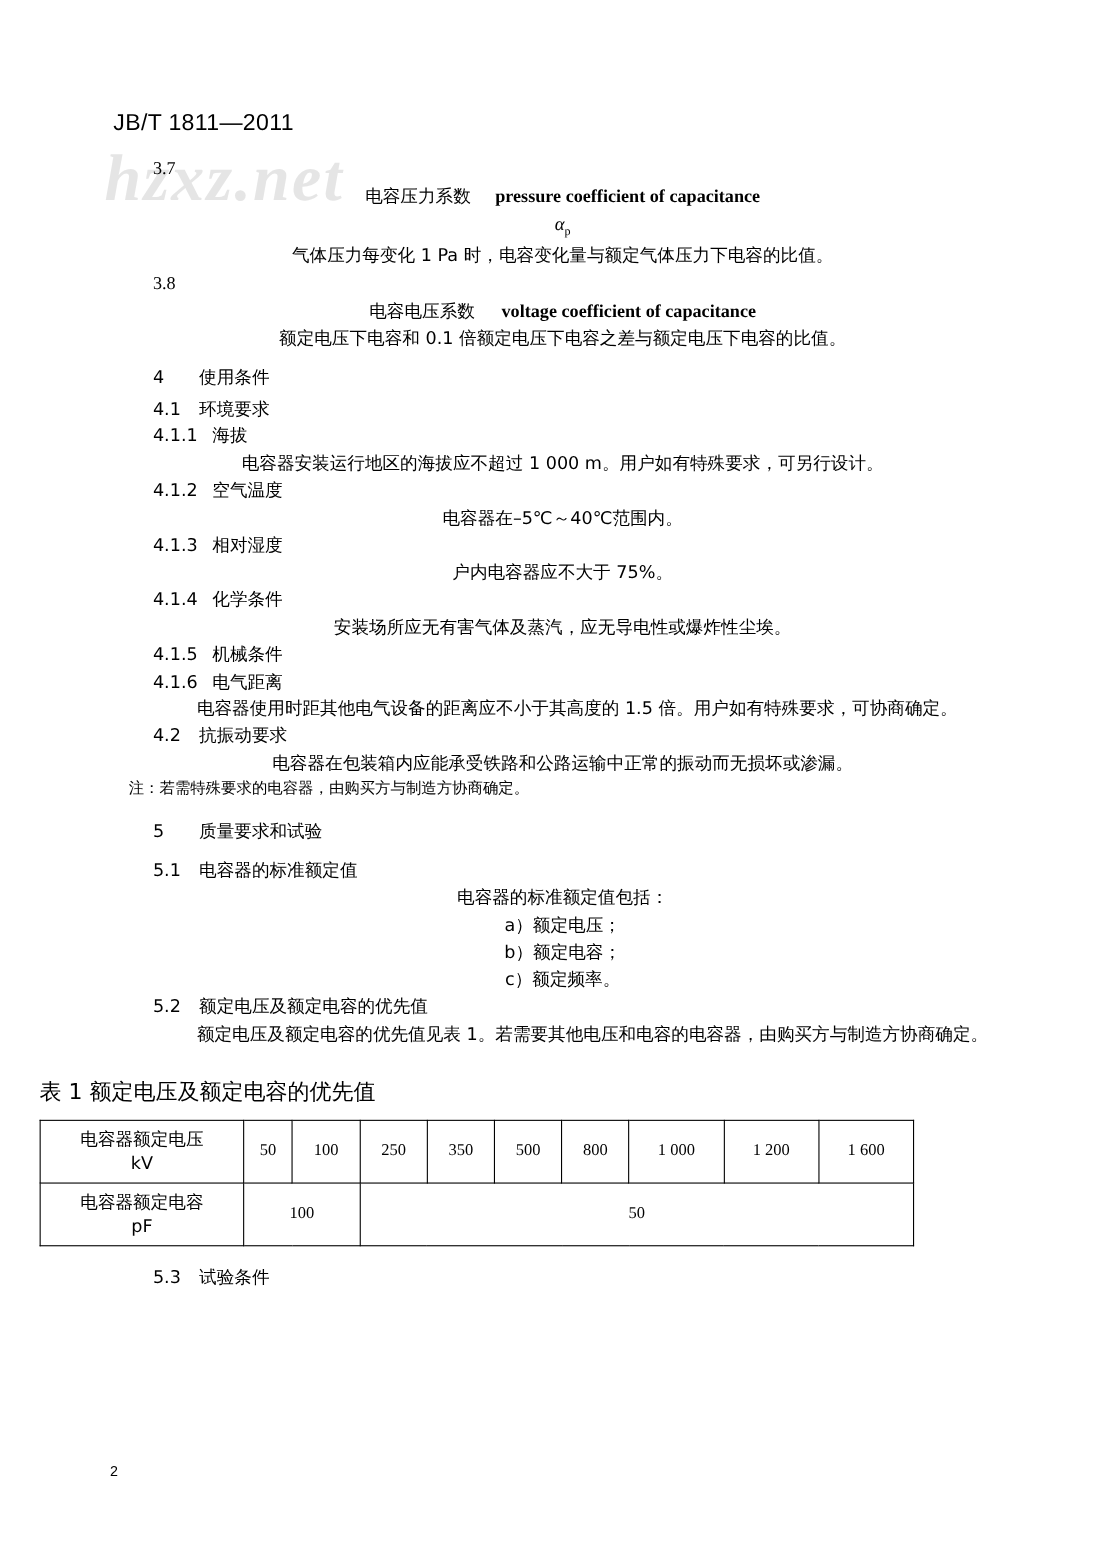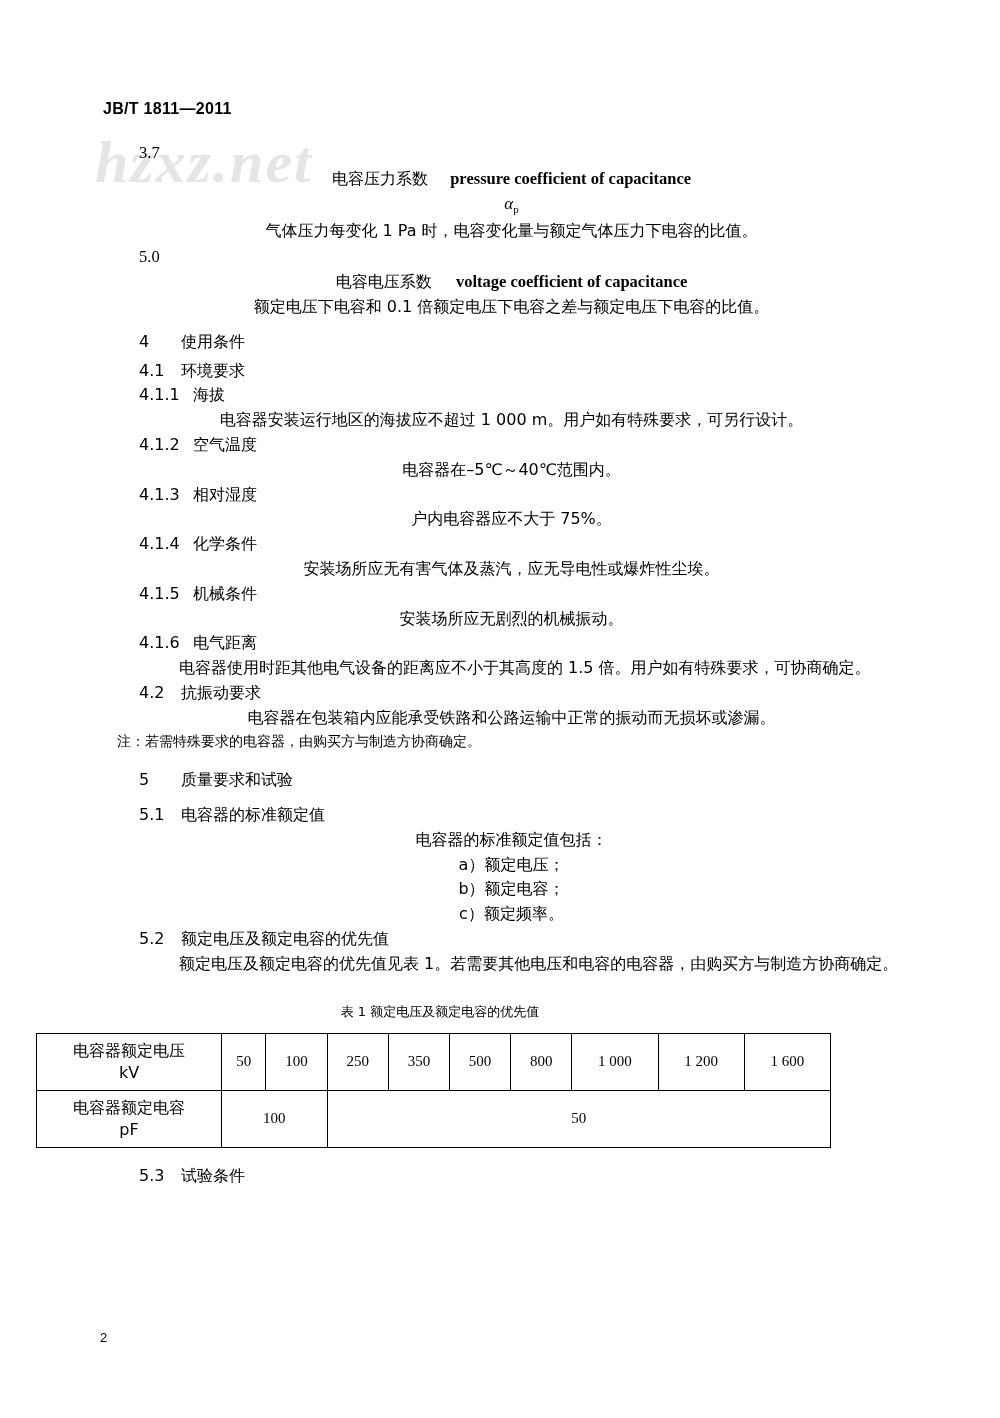--- a/index.html
+++ b/index.html
@@ -39,22 +39,22 @@
   .content {
     position: relative;
     z-index: 1;
     padding: 0;
   }
   .header {
     position: absolute;
     left: 103px;
     top: 100px;
     font-family: "Liberation Sans", sans-serif;
-    font-weight: bold;
-    font-size: 16px;
+    font-weight: normal;
+    font-size: 21px;
     letter-spacing: 0.3px;
   }
   .body-block {
     position: absolute;
     left: 16px;
     top: 140px;
     width: 808px;
     padding-left: 20px;
   }
   .line {
@@ -89,22 +89,21 @@
     font-size: 11px;
   }
   .gap-sm { height: 4px; }
   .gap-md { height: 10px; }
   .gap-lg { height: 16px; }
   .note {
     font-size: 14px;
     margin-left: 81px;
   }
   .tbl-caption {
-    text-align: center;
-    font-size: 13px;
+    font-size: 20px;
     margin-top: 26px;
     margin-bottom: 12px;
   }
   table.t1 {
     border-collapse: collapse;
     width: 795px;
     font-size: 15px;
   }
   table.t1 td {
     border: 1px solid #000;
@@ -150,21 +149,21 @@
       <div class="line lvl-text">
         <span class="cjk">电容压力系数</span>
         <span style="display:inline-block;width:14px"></span>
         <span class="term-en">pressure coefficient of capacitance</span>
       </div>
       <div class="line lvl-text">
         <span class="sym"><span>α</span><sub>p</sub></span>
       </div>
       <div class="line lvl-text cjk">气体压力每变化 1 Pa 时，电容变化量与额定气体压力下电容的比值。</div>
 
-      <div class="line lvl1">5.0</div>
+      <div class="line lvl1">3.8</div>
       <div class="line lvl-text">
         <span class="cjk">电容电压系数</span>
         <span style="display:inline-block;width:16px"></span>
         <span class="term-en">voltage coefficient of capacitance</span>
       </div>
       <div class="line lvl-text cjk">额定电压下电容和 0.1 倍额定电压下电容之差与额定电压下电容的比值。</div>
 
       <div class="gap-md"></div>
 
       <div class="line lvl1 cjk">
@@ -193,21 +192,20 @@
       <div class="line lvl-text cjk">户内电容器应不大于 75%。</div>
 
       <div class="line lvl1 cjk">
         <span class="s-num-wide">4.1.4</span><span>化学条件</span>
       </div>
       <div class="line lvl-text cjk">安装场所应无有害气体及蒸汽，应无导电性或爆炸性尘埃。</div>
 
       <div class="line lvl1 cjk">
         <span class="s-num-wide">4.1.5</span><span>机械条件</span>
       </div>
-      <div class="line lvl-text cjk">安装场所应无剧烈的机械振动。</div>
 
       <div class="line lvl1 cjk">
         <span class="s-num-wide">4.1.6</span><span>电气距离</span>
       </div>
       <div class="line lvl-text cjk">电容器使用时距其他电气设备的距离应不小于其高度的 1.5 倍。用户如有特殊要求，可协商确定。</div>
 
       <div class="line lvl1 cjk">
         <span class="s-num">4.2</span><span>抗振动要求</span>
       </div>
       <div class="line lvl-text cjk">电容器在包装箱内应能承受铁路和公路运输中正常的振动而无损坏或渗漏。</div>

